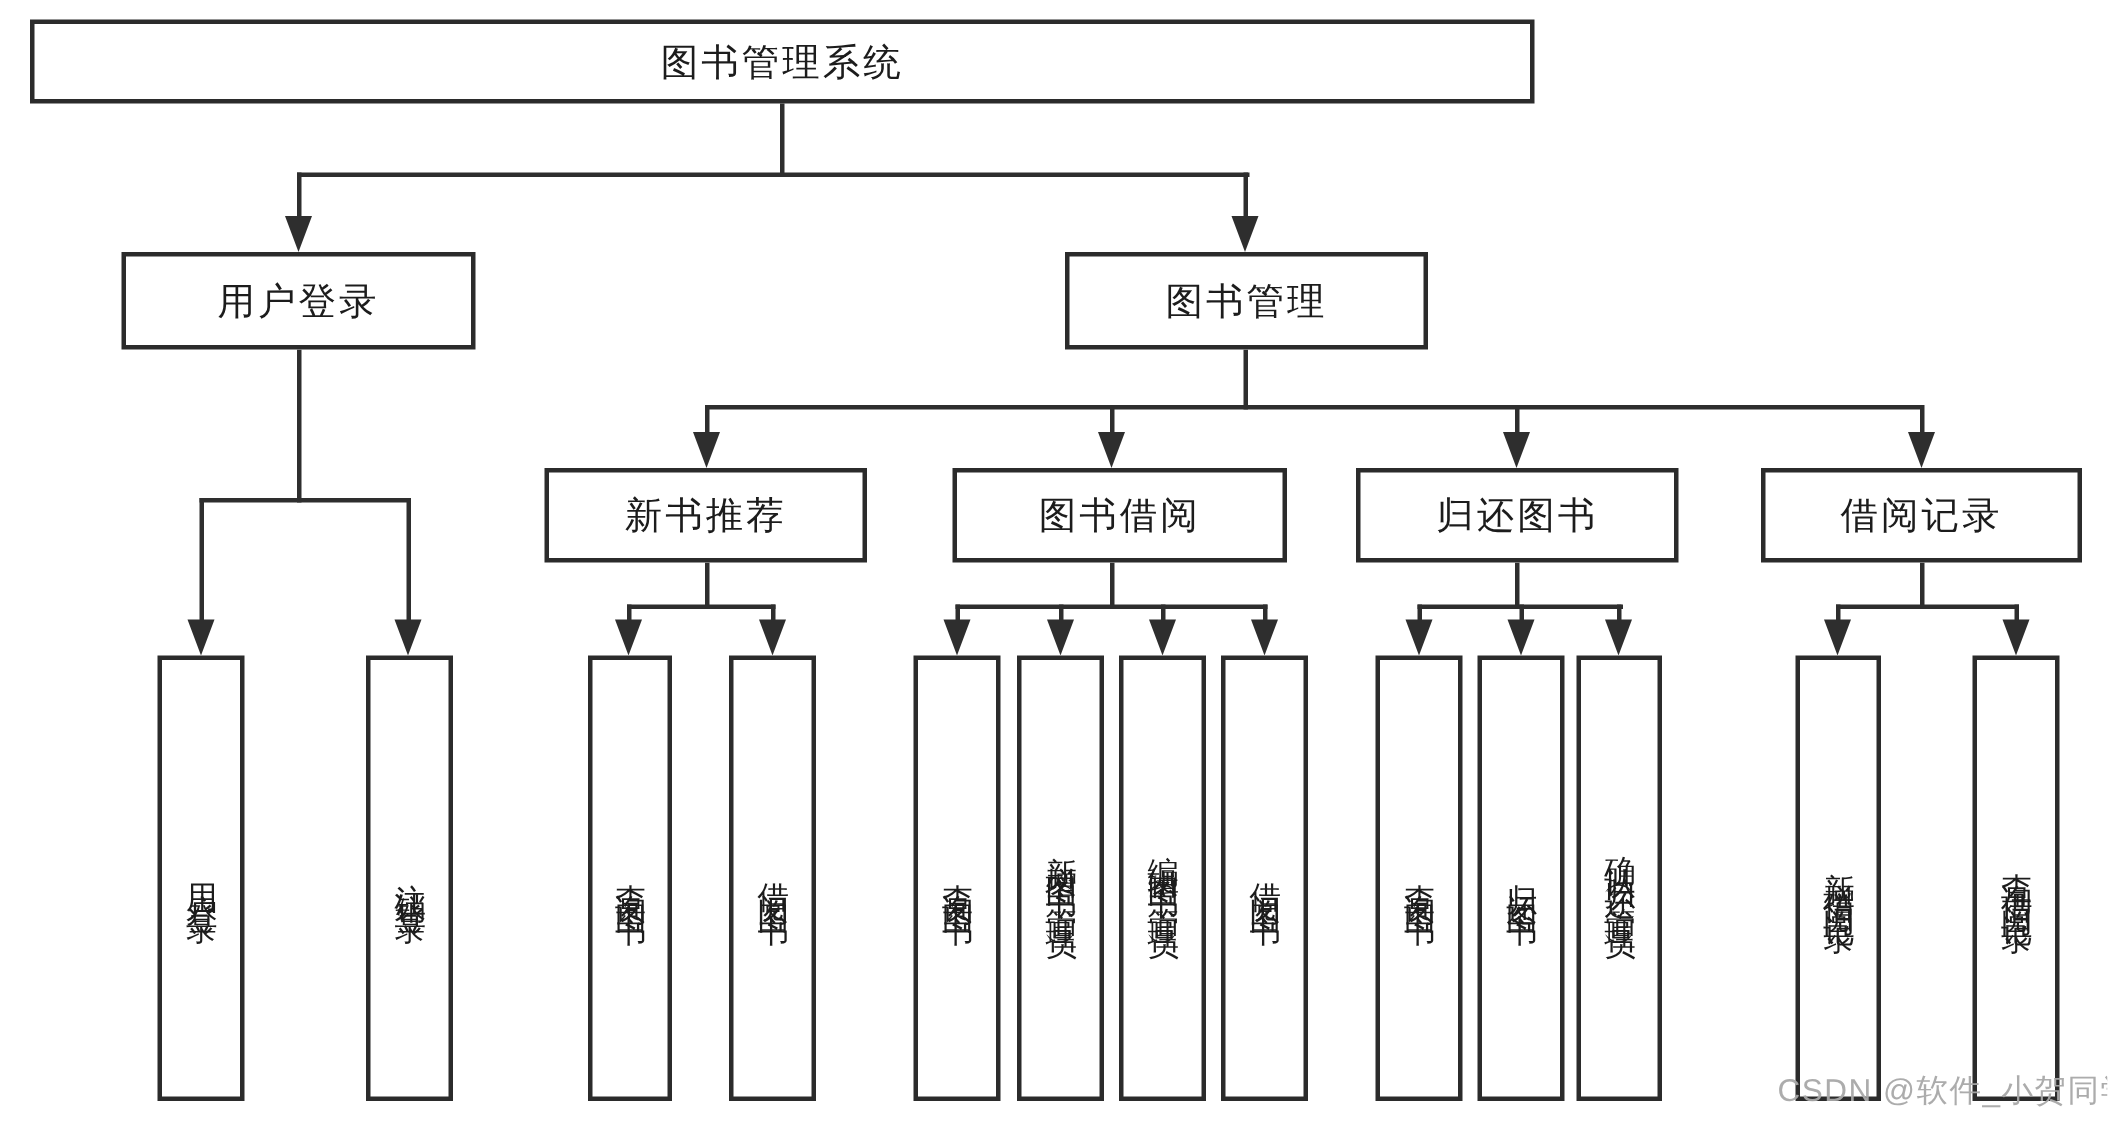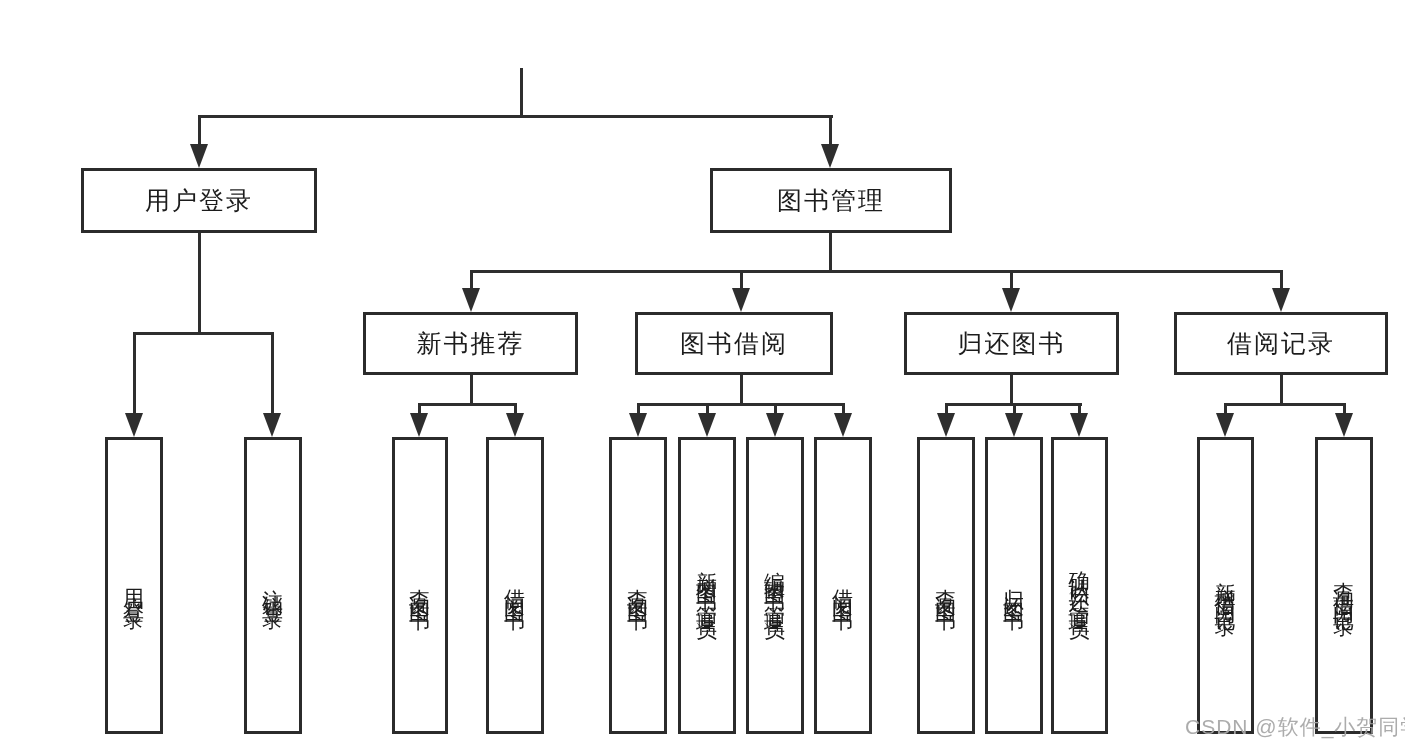--- a/index.html
+++ b/index.html
@@ -55,34 +55,37 @@
     letter-spacing: 1px;
     white-space: nowrap;
     z-index: 6;
   }
 </style>
 </head>
 <body>
 
 <div class="canvas">
 
+  <div class="box" style="left:20px;top:13px;width:1003px;height:56px">
+    <span class="label-h">图书管理系统</span>
+  </div>
 
   <div class="box" style="left:81px;top:168px;width:236px;height:65px">
     <span class="label-h">用户登录</span>
   </div>
 
   <div class="box" style="left:363px;top:312px;width:215px;height:63px">
     <span class="label-h">新书推荐</span>
   </div>
 
   <div class="box" style="left:710px;top:168px;width:242px;height:65px">
     <span class="label-h">图书管理</span>
   </div>
 
-  <div class="box" style="left:635px;top:312px;width:198px;height:63px">
+  <div class="box" style="left:635px;top:312px;width:223px;height:63px">
     <span class="label-h">图书借阅</span>
   </div>
 
   <div class="box" style="left:904px;top:312px;width:215px;height:63px">
     <span class="label-h">归还图书</span>
   </div>
 
   <div class="box" style="left:1174px;top:312px;width:214px;height:63px">
     <span class="label-h">借阅记录</span>
   </div>

